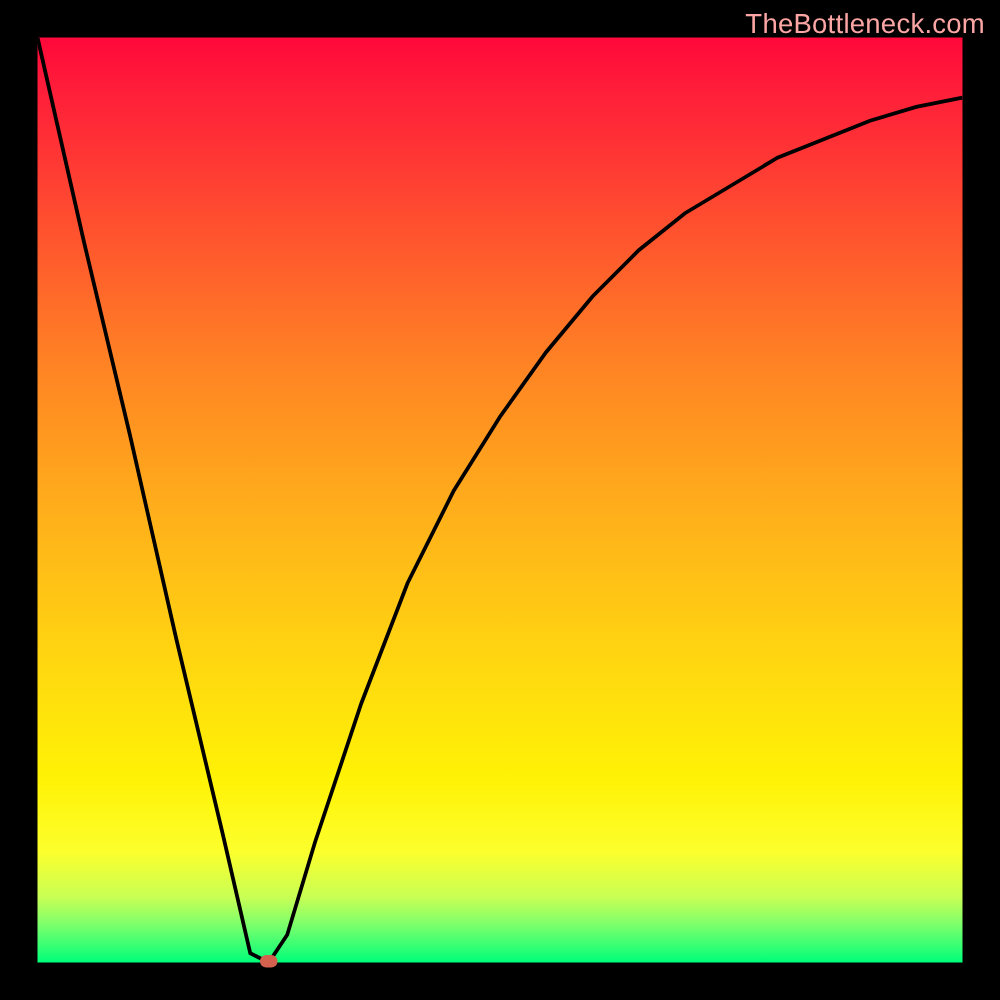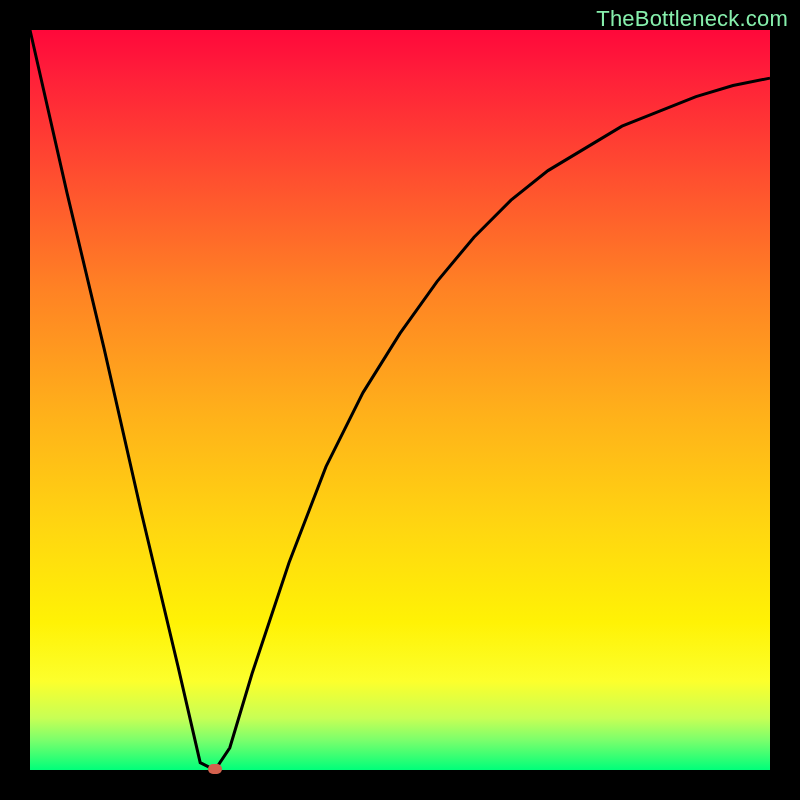--- a/index.html
+++ b/index.html
@@ -29,21 +29,21 @@
       #fcff2c 88%,
       #c7ff55 93%,
       #7aff6c 96%,
       #00ff7a 100%
     );
   }
   .watermark {
     position: absolute;
     top: 6px;
     right: 12px;
-    color: #86efac;
+    color: #fca5a5;
     font-size: 22px;
     font-weight: 500;
     letter-spacing: 0.2px;
     user-select: none;
   }
   svg.curve {
     position: absolute;
     left: 0;
     top: 0;
     width: 740px;

